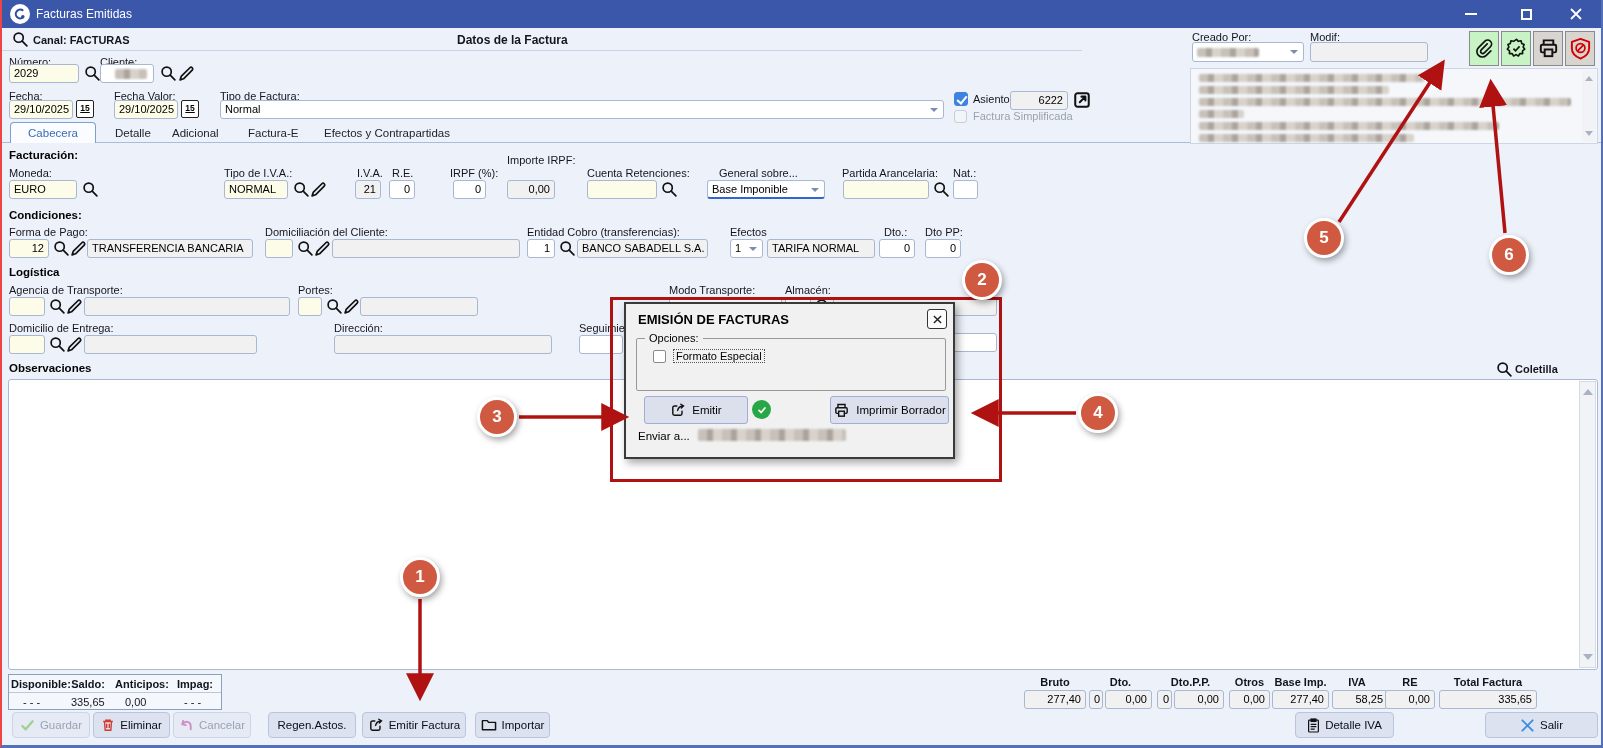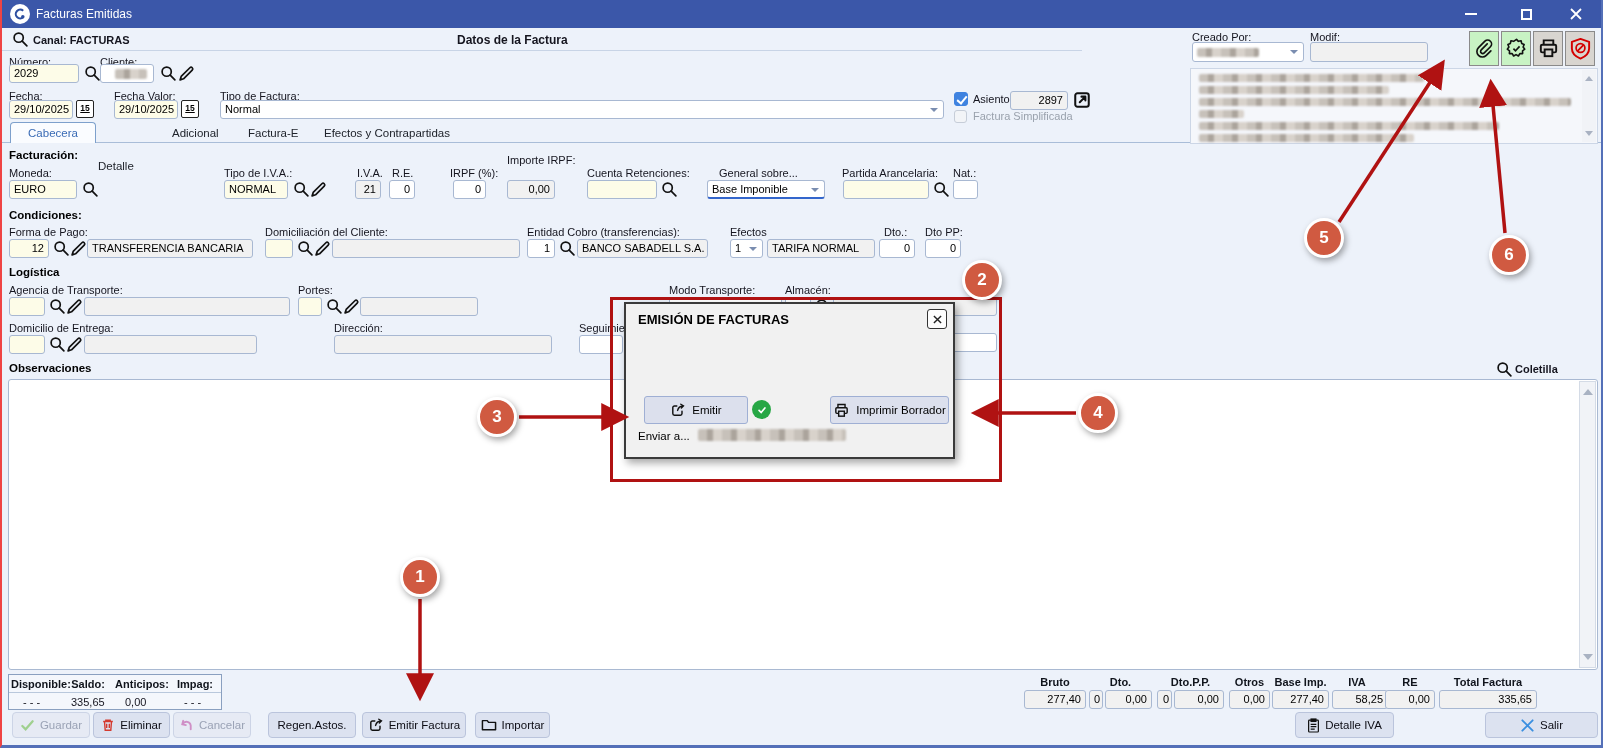--- a/index.html
+++ b/index.html
@@ -130,33 +130,33 @@
   <span class="lbl" style="left:7px;top:90px;">Fecha:</span>
   <div class="fld y" style="left:7px;top:100px;width:64px;">29/10/2025</div>
   <span class="abs" style="left:74px;top:100px;width:18px;height:18px;border:1.5px solid #222;border-radius:2px;background:#fff;font-size:8.5px;font-weight:bold;text-align:center;line-height:15px;text-decoration:underline;">15</span>
   <span class="lbl" style="left:112px;top:90px;">Fecha Valor:</span>
   <div class="fld y" style="left:112px;top:100px;width:64px;">29/10/2025</div>
   <span class="abs" style="left:179px;top:100px;width:18px;height:18px;border:1.5px solid #222;border-radius:2px;background:#fff;font-size:8.5px;font-weight:bold;text-align:center;line-height:15px;text-decoration:underline;">15</span>
   <span class="lbl" style="left:218px;top:90px;">Tipo de Factura:</span>
   <div class="fld dd" style="left:218px;top:100px;width:724px;">Normal</div>
   <span class="cb on" style="left:952px;top:92px;"></span>
   <span class="lbl" style="left:971px;top:93px;">Asiento</span>
-  <div class="fld g r" style="left:1008px;top:91px;width:58px;">2897</div>
+  <div class="fld g r" style="left:1008px;top:91px;width:58px;">6222</div>
   <span class="ibtn" style="left:1071px;top:91px;width:18px;height:18px;">
       <svg class="i" viewBox="0 0 16 16" style="stroke-width:1.8">
         <rect x="2" y="2" width="12" height="12" rx="2"></rect>
         <path d="M6 10 L11 5 M7.5 5 H11 V8.5"></path>
       </svg>
     </span>
   <span class="cb off2" style="left:952px;top:110px;width:13px;height:13px;"></span>
   <span class="lbl dis" style="left:971px;top:110px;">Factura Simplificada</span>
 
   <div class="abs" style="left:0;top:142px;width:1603px;border-bottom:1px solid #a9bdd8;"></div>
   <div class="tabsel" style="left:8px;top:122px;width:86px;height:21px;">Cabecera</div>
-  <span class="tab" style="left:96px;top:127px;margin-top:33px;">Detalle</span>
+  <span class="tab" style="left:113px;top:127px;">Detalle</span>
   <span class="tab" style="left:170px;top:127px;">Adicional</span>
   <span class="tab" style="left:246px;top:127px;">Factura-E</span>
   <span class="tab" style="left:322px;top:127px;">Efectos y Contrapartidas</span>
 
   <span class="sect" style="left:7px;top:149px;">Facturación:</span>
   <span class="lbl" style="left:7px;top:167px;">Moneda:</span>
   <div class="fld y" style="left:7px;top:180px;width:68px;">EURO</div>
   <span class="ibtn" style="left:80px;top:181px;">
       <svg class="i" viewBox="0 0 16 16">
         <circle cx="6.3" cy="6.3" r="4.3"></circle>
@@ -448,20 +448,25 @@
       </svg>
     <span>Salir</span>
   </div>
 
   <div id="dialog">
     <span class="abs b" style="left:12px;top:8px;font-size:13px;">EMISIÓN DE FACTURAS</span>
     <div class="abs" style="right:6px;top:5px;width:20px;height:20px;border:1.5px solid #333;border-radius:3px;background:#fdfdfd;display:flex;align-items:center;justify-content:center;">
       <svg viewBox="0 0 10 10" style="width:9px;height:9px">
           <path d="M1 1 L9 9 M9 1 L1 9" stroke="#222" stroke-width="1.6"></path>
         </svg>
+    </div>
+    <div class="abs" style="left:10px;top:34px;width:310px;height:53px;border:1px solid #999;border-radius:2px;">
+      <span class="abs" style="left:8px;top:-7px;background:#f1f1f1;padding:0 4px;font-size:11px;">Opciones:</span>
+      <span class="cb" style="left:16px;top:11px;width:13px;height:13px;border-color:#8a8a8a;border-radius:2px;"></span>
+      <span class="abs" style="left:37px;top:11px;font-size:11px;outline:1px dotted #555;padding:0 2px;">Formato Especial</span>
     </div>
     <div class="dlgbtn" style="left:18px;top:92px;width:104px;">
       <svg viewBox="0 0 20 20" style="width:16px;height:16px;fill:none;stroke:#111;stroke-width:1.8;stroke-linecap:round">
           <path d="M8.5 5 H5.5 A2 2 0 0 0 3.5 7 V14.5 A2 2 0 0 0 5.5 16.5 H13 A2 2 0 0 0 15 14.5 V11.5"></path>
           <path d="M9.5 10.5 C10.5 7 12.5 5.2 16 5 M13.5 2.8 L16.8 4.9 L14.2 7.6"></path>
         </svg>
       <span>Emitir</span>
     </div>
     <span class="abs" style="left:126px;top:96px;width:19px;height:19px;border-radius:50%;background:#27a745;display:flex;align-items:center;justify-content:center;">
       <svg viewBox="0 0 12 12" style="width:10px;height:10px;fill:none;stroke:#fff;stroke-width:2;stroke-linecap:round">

